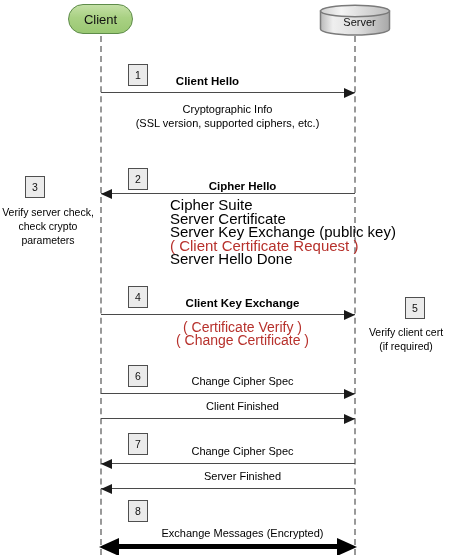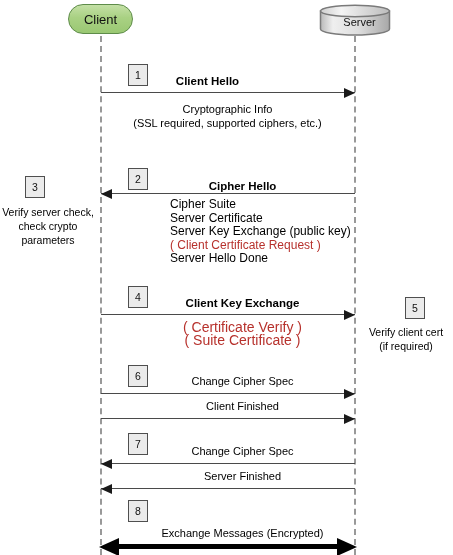--- a/index.html
+++ b/index.html
@@ -146,21 +146,21 @@
   }
   .msg-plain {
     position: absolute;
     font-size: 11px;
     color: #000000;
     text-align: center;
     white-space: nowrap;
   }
   .detail-block {
     position: absolute;
-    font-size: 12px;
+    font-size: 15px;
     color: #000000;
     line-height: 13.5px;
     white-space: nowrap;
   }
   .detail-block .opt { color: #b7312c; }
   .note-block {
     position: absolute;
     font-size: 10.5px;
     color: #000000;
     line-height: 14px;
@@ -211,21 +211,21 @@
 
   <div class="step-box" style="left:128px; top:64px;">
     <span>1</span>
   </div>
   <div class="msg-title" style="left:100px; top:75px; width:215px;">Client Hello</div>
   <div class="arrow right" style="left:101px; top:88px; width:254px;">
     <div class="shaft"></div>
       <div class="head"></div>
   </div>
   <div class="msg-plain" style="left:100px; top:103px; width:255px;">Cryptographic Info</div>
-  <div class="msg-plain" style="left:100px; top:117px; width:255px;">(SSL required, supported ciphers, etc.)</div>
+  <div class="msg-plain" style="left:100px; top:117px; width:255px;">(SSL version, supported ciphers, etc.)</div>
 
   <div class="step-box" style="left:128px; top:168px;">
     <span>2</span>
   </div>
   <div class="msg-title" style="left:130px; top:180px; width:225px;">Cipher Hello</div>
   <div class="arrow left" style="left:101px; top:189px; width:254px;">
     <div class="shaft"></div>
       <div class="head"></div>
   </div>
   <div class="detail-block" style="left:170px; top:198px;">
@@ -247,21 +247,21 @@
 
   <div class="step-box" style="left:128px; top:286px;">
     <span>4</span>
   </div>
   <div class="msg-title" style="left:130px; top:297px; width:225px;">Client Key Exchange</div>
   <div class="arrow right" style="left:101px; top:310px; width:254px;">
     <div class="shaft"></div>
       <div class="head"></div>
   </div>
   <div class="center-opt" style="left:130px; top:321px; width:225px;">( Certificate Verify )</div>
-  <div class="center-opt" style="left:130px; top:334px; width:225px;">( Suite Certificate )</div>
+  <div class="center-opt" style="left:130px; top:334px; width:225px;">( Change Certificate )</div>
 
   <div class="step-box" style="left:405px; top:297px;">
     <span>5</span>
   </div>
   <div class="note-block" style="left:359px; top:325px; width:94px;">
     <div>Verify client cert</div>
     <div>(if required)</div>
   </div>
 
   <div class="step-box" style="left:128px; top:365px;">

